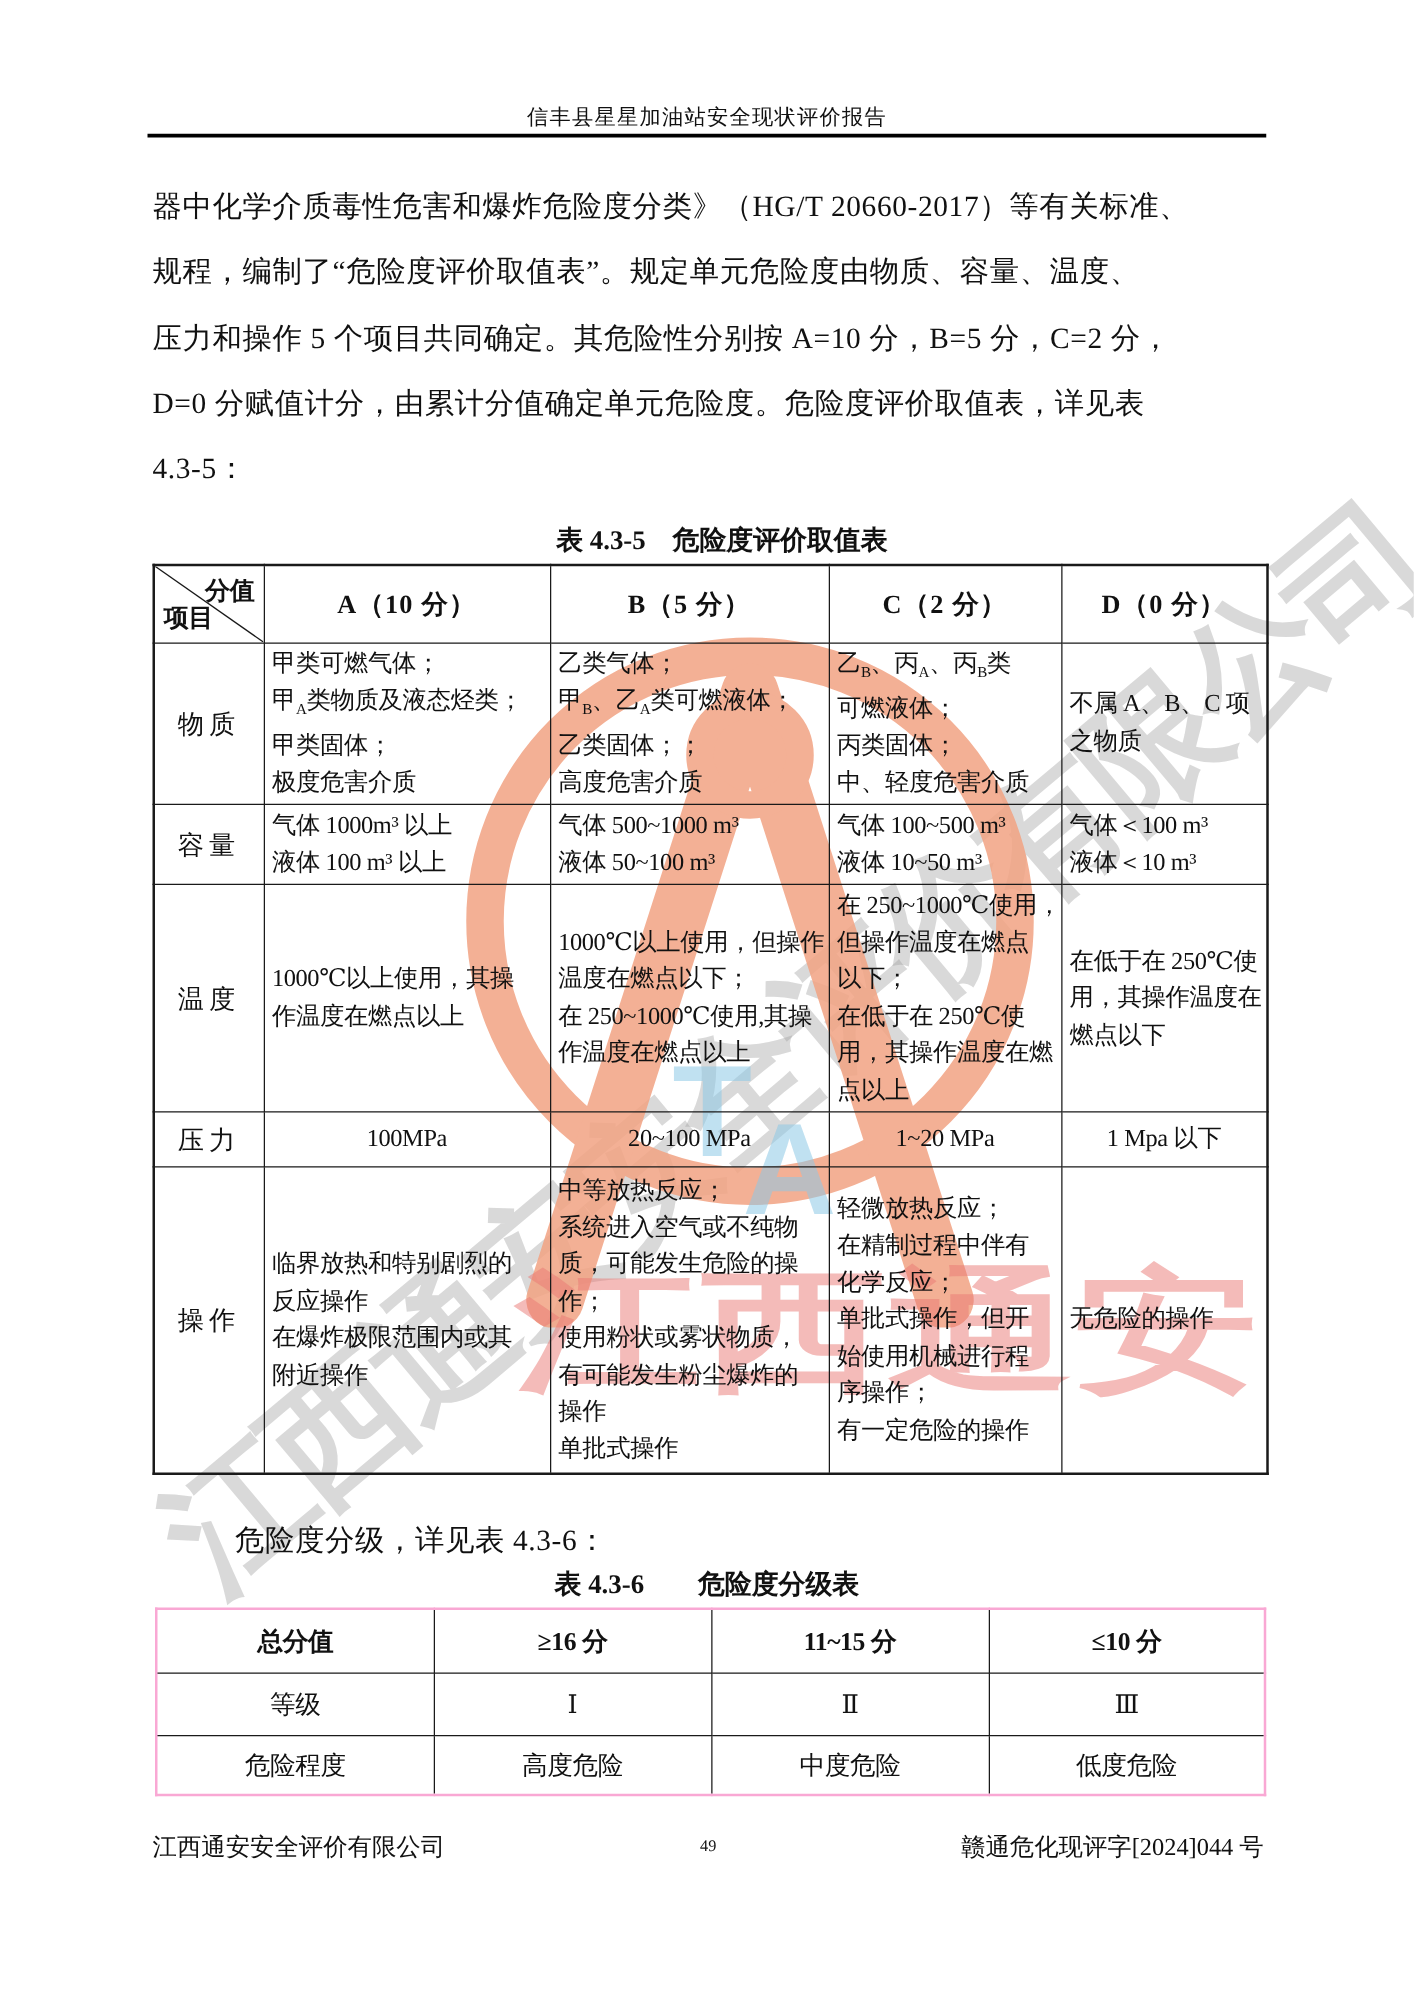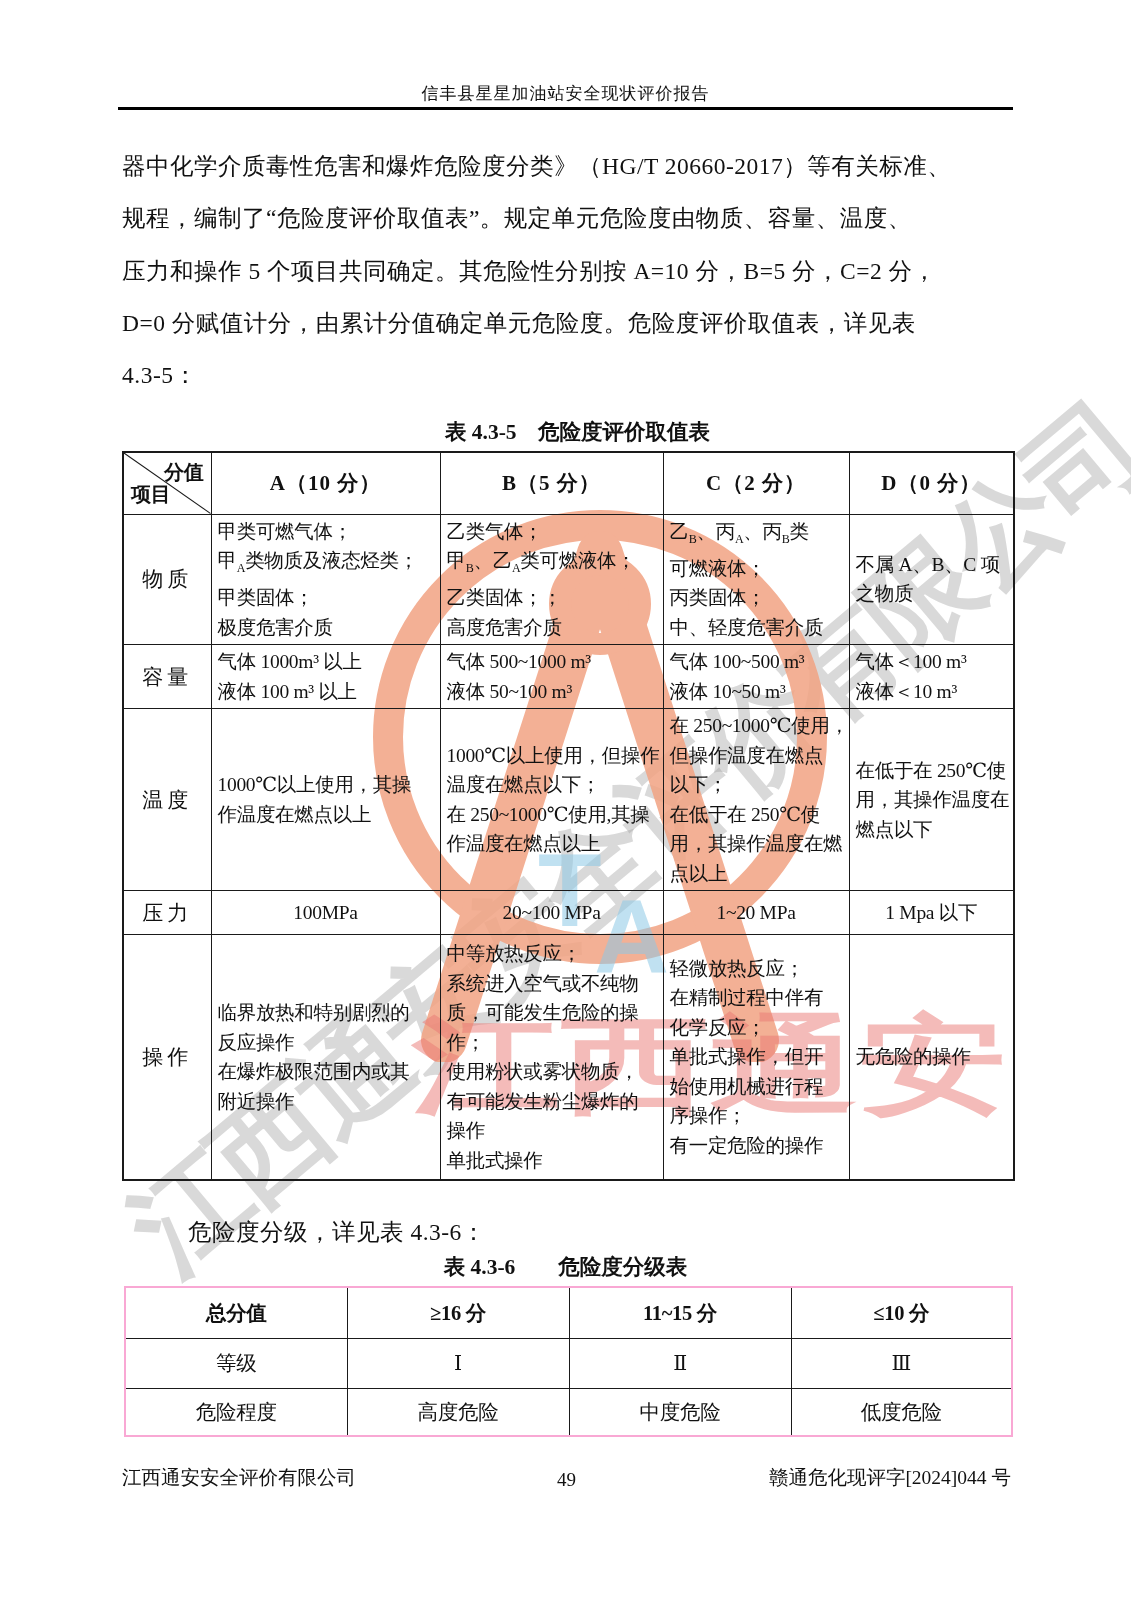--- a/index.html
+++ b/index.html
@@ -88,21 +88,21 @@
   .t2 td{text-align:center;font-size:20.5px;}
   .t2 tr:nth-child(1){height:51px;}
   .t2 tr:nth-child(1) td{font-weight:bold;}
   .t2 tr:nth-child(2){height:50px;}
   .t2 tr:nth-child(3){height:48px;}
 
   
   .footer{position:absolute;top:1464px;left:122px;width:889px;font-size:19.5px;}
   .footer .f-left{float:left;}
   .footer .f-right{float:right;}
-  .footer .pg{position:absolute;left:0;right:0;top:5px;text-align:center;font-size:19px;}
+  .footer .pg{position:absolute;left:0;right:0;top:5px;text-align:center;font-size:13px;}
 </style>
 </head>
 <body>
 
 <div class="layer watermark">
   <div class="wm-diag">江西通安安全评价有限公司</div>
   <svg class="wm-logo" width="500" height="570" viewBox="0 0 500 570" fill="none">
     <circle cx="248" cy="245" r="212" stroke="#F2A383" stroke-width="30"></circle>
     <path d="M248,62 L92,548 M248,62 L404,548" stroke="#F2A383" stroke-width="46" stroke-linecap="round"></path>
     <circle cx="248" cy="112" r="40" stroke="#F2A383" stroke-width="22"></circle>

